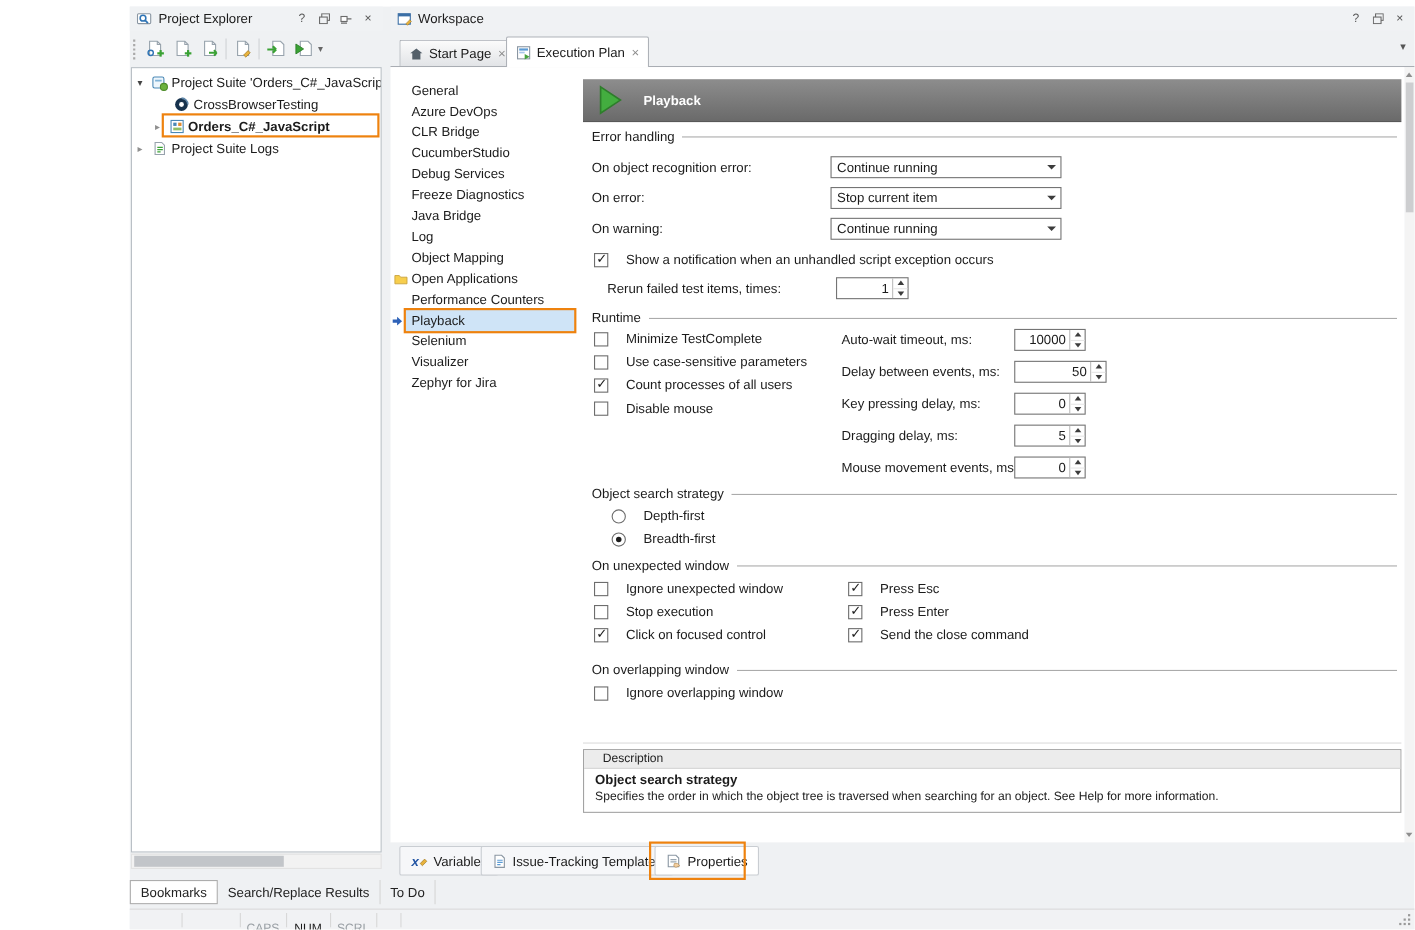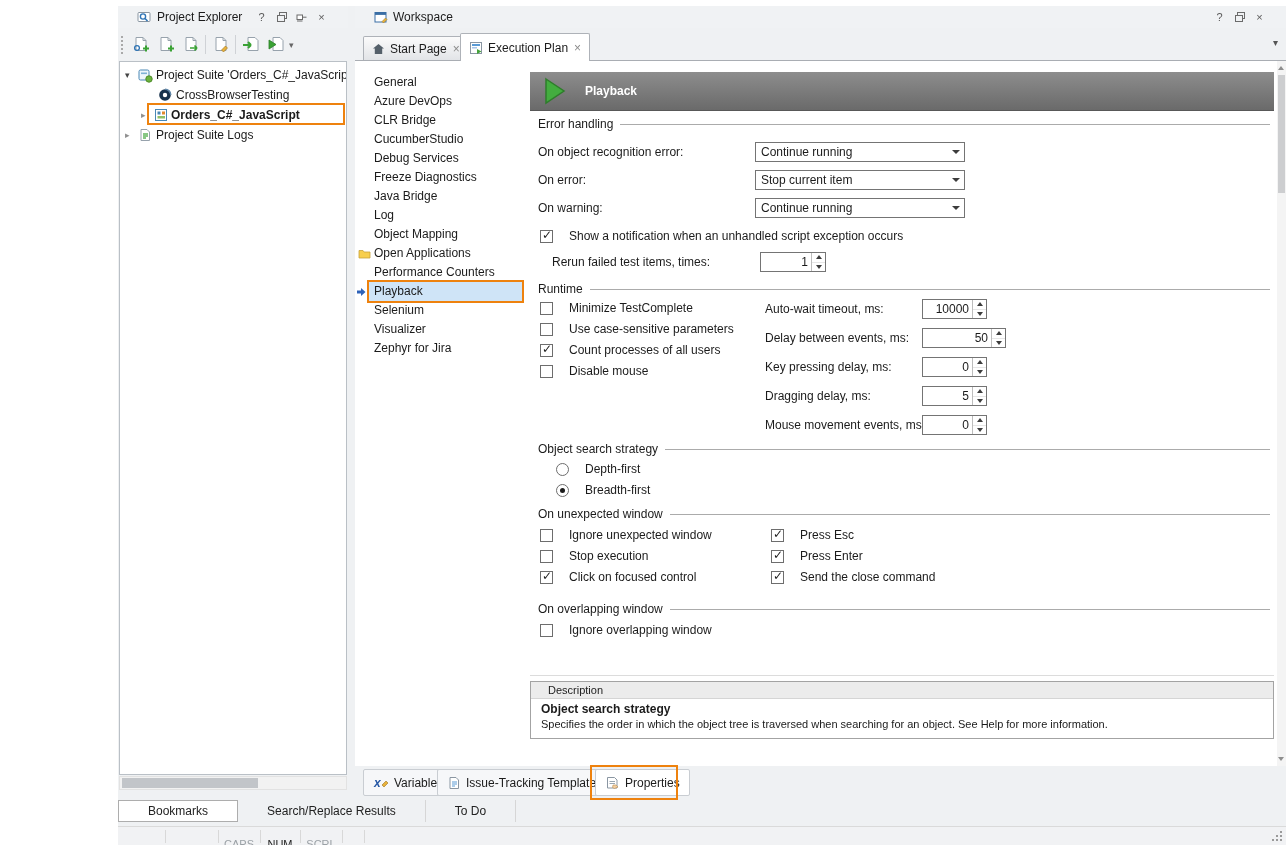--- a/index.html
+++ b/index.html
@@ -1,31 +1,31 @@
 <!DOCTYPE html>
 <html><head>
 <meta charset="utf-8">
 <style>
 *{margin:0;padding:0;box-sizing:border-box}
 html,body{width:1286px;height:845px}
 body{position:relative;background:#fff;font-family:"Liberation Sans","DejaVu Sans",sans-serif;font-size:12px;color:#1b1b1b;overflow:hidden}
 .abs{position:absolute}
-.titlebar{height:22px;display:flex;align-items:center;gap:5px;padding:0 19px;background:#f0f2f4}
+.titlebar{height:22px;display:flex;align-items:center;gap:5px;padding:0 6px;background:#f0f2f4}
 .titlebar .t{flex:1;color:#1b1b1b}
 .winbtn{width:15px;height:15px;display:flex;align-items:center;justify-content:center;color:#5a5a5a;font-size:11px}
 .tbico{width:25px;height:24px;display:flex;align-items:center;justify-content:center}
 .tbsep{width:1px;height:19px;background:#cfd2d6;margin:0 2px}
 .gripv{width:5px;height:18px;border-left:2px dotted #a9a9a9;margin-right:2px}
 .trow{position:absolute;left:0;height:20px;line-height:20px;width:100%}
 .exp{position:absolute;top:0;font-size:9px;color:#444}
 .exp.c{color:#8f8f8f}
 .ticon{position:absolute;top:3px}
 .tlbl{position:absolute;white-space:nowrap}
 .ann{position:absolute;border:2px solid #ee820e;pointer-events:none;z-index:9}
-.ptab{display:flex;align-items:center;padding:0 29px;color:#222;border-right:1px solid #d6d6d6}
+.ptab{display:flex;align-items:center;padding:0 9px;color:#222;border-right:1px solid #d6d6d6}
 .ptab.active{background:#fff;border:1px solid #adadad}
 .dtab{position:absolute;display:flex;align-items:center;gap:5px;padding:0 8px;border:1px solid #aeb2b8;border-bottom:none;border-radius:2px 2px 0 0;background:linear-gradient(#fbfbfb,#e2e4e7);z-index:1}
 .dtab.active{background:#fff;z-index:3}
 .tclose{color:#8b8b8b;margin-left:1px}
 .sitem{position:absolute;left:0;width:169px;height:19px;line-height:19px;padding-left:19px;white-space:nowrap}
 .sitem.sel{left:14px;width:153px;padding-left:5px;background:#cfe4f7;box-shadow:0 0 0 2px #ee820e}
 .sect{position:absolute;left:8px;width:732px;display:flex;align-items:center;font-weight:400;height:16px}
 .sect .line{flex:1;height:1px;background:#ababab;margin-left:7px}
 .olbl{position:absolute;height:20px;line-height:20px;white-space:nowrap}
 .combo{position:absolute;width:210px;height:20px;border:1px solid #747474;background:#fff;display:flex;align-items:center}

